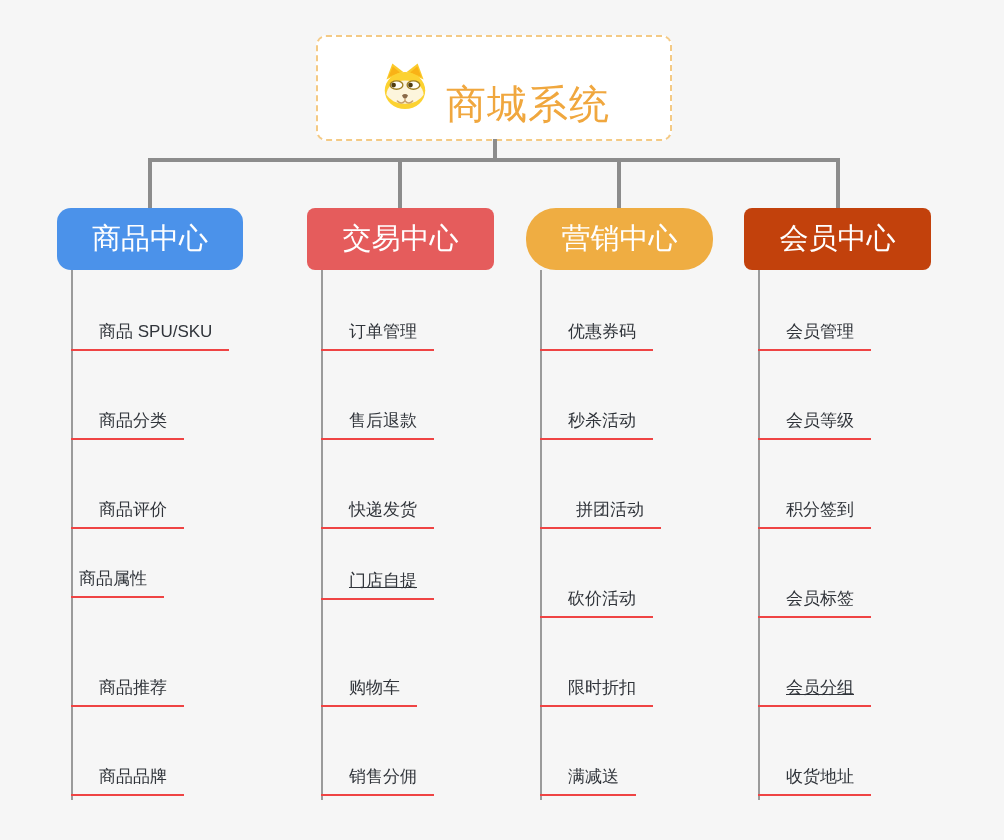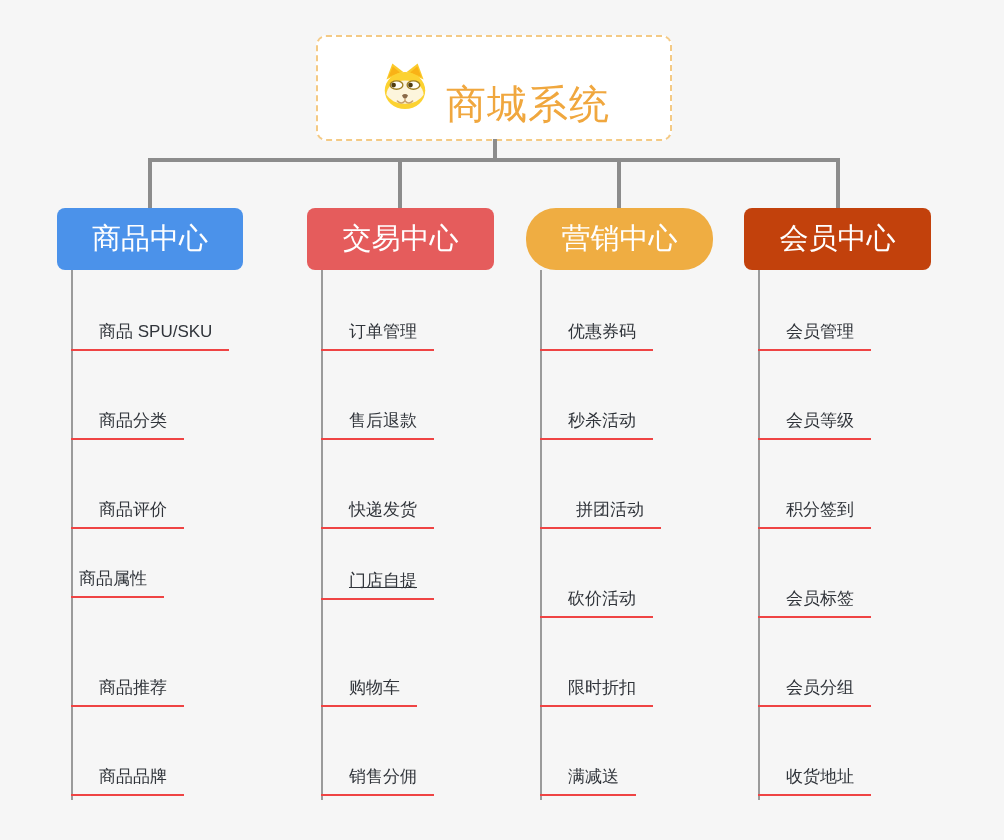--- a/index.html
+++ b/index.html
@@ -76,21 +76,21 @@
 
   <div class="connector root-drop"></div>
   <div class="connector rail"></div>
   <div class="connector stub" style="left:148px"></div>
   <div class="connector stub" style="left:398px"></div>
   <div class="connector stub" style="left:617px"></div>
   <div class="connector stub" style="left:836px"></div>
 
   <div id="branches">
       <div class="branch-col" style="left: 57px; width: 186px;">
-        <div class="branch-box" style="background: rgb(75, 146, 234);">商品中心</div>
+        <div class="branch-box" style="background: rgb(75, 146, 234); border-radius: 14px;">商品中心</div>
         <div class="trunk"></div>
         <div class="child-item" style="top: 114px;">商品 SPU/SKU</div>
         <div class="child-item" style="top: 203px;">商品分类</div>
         <div class="child-item" style="top: 292px;">商品评价</div>
         <div class="child-item" style="top: 361px; padding-left: 8px;">商品属性</div>
         <div class="child-item" style="top: 470px;">商品推荐</div>
         <div class="child-item" style="top: 559px;">商品品牌</div>
       </div>
       <div class="branch-col" style="left: 307px; width: 187px;">
         <div class="branch-box" style="background: rgb(229, 92, 92);">交易中心</div>
@@ -112,17 +112,17 @@
         <div class="child-item" style="top: 470px;">限时折扣</div>
         <div class="child-item" style="top: 559px;">满减送</div>
       </div>
       <div class="branch-col" style="left: 744px; width: 187px;">
         <div class="branch-box" style="background: #c2410c;">会员中心</div>
         <div class="trunk"></div>
         <div class="child-item" style="top: 114px;">会员管理</div>
         <div class="child-item" style="top: 203px;">会员等级</div>
         <div class="child-item" style="top: 292px;">积分签到</div>
         <div class="child-item" style="top: 381px;">会员标签</div>
-        <div class="child-item" style="top: 470px;">会员分组</div>
+        <div class="child-item" style="top: 470px; text-decoration: underline;">会员分组</div>
         <div class="child-item" style="top: 559px;">收货地址</div>
       </div>
     </div>
 </div>
 
 </body></html>

